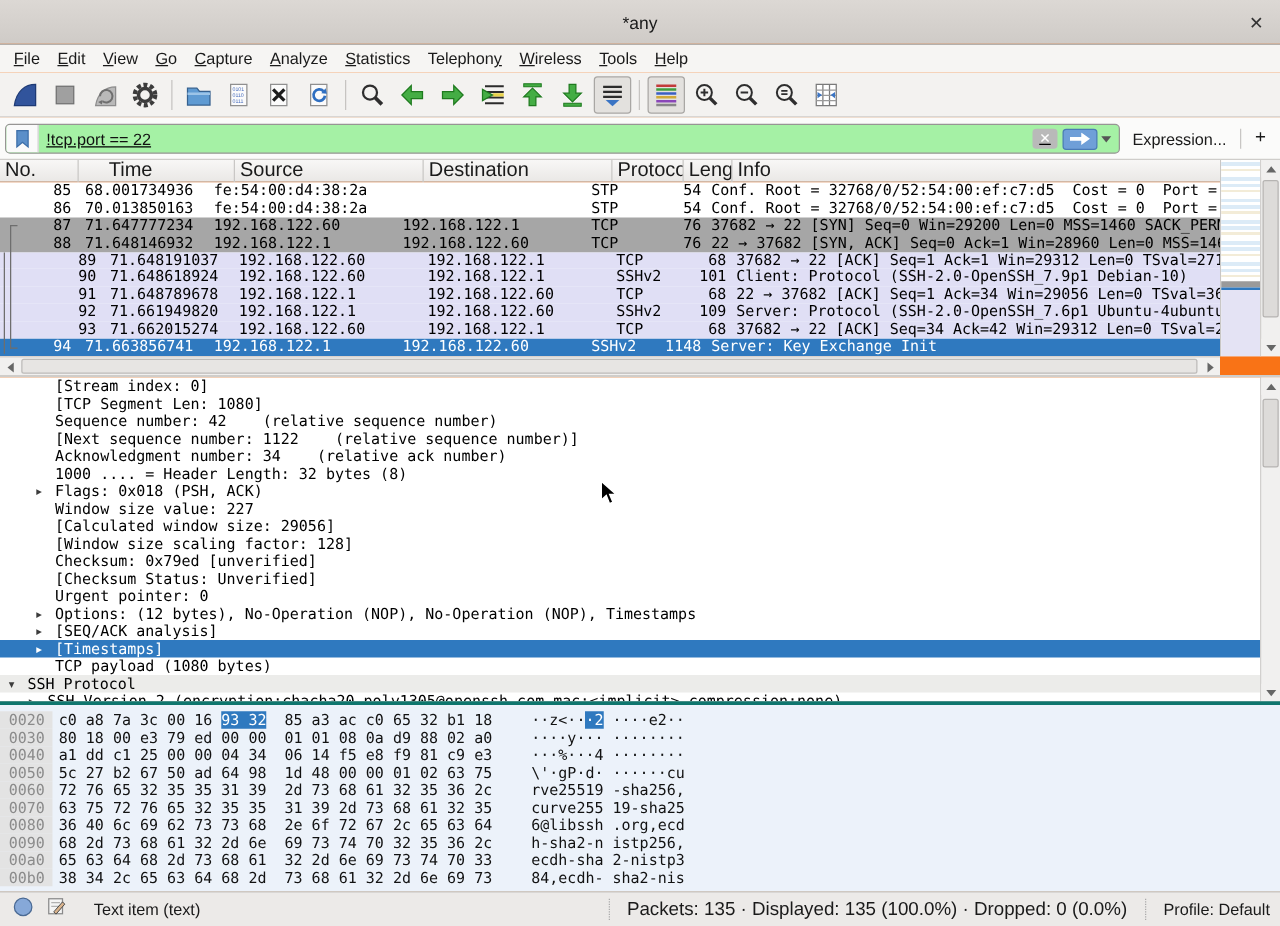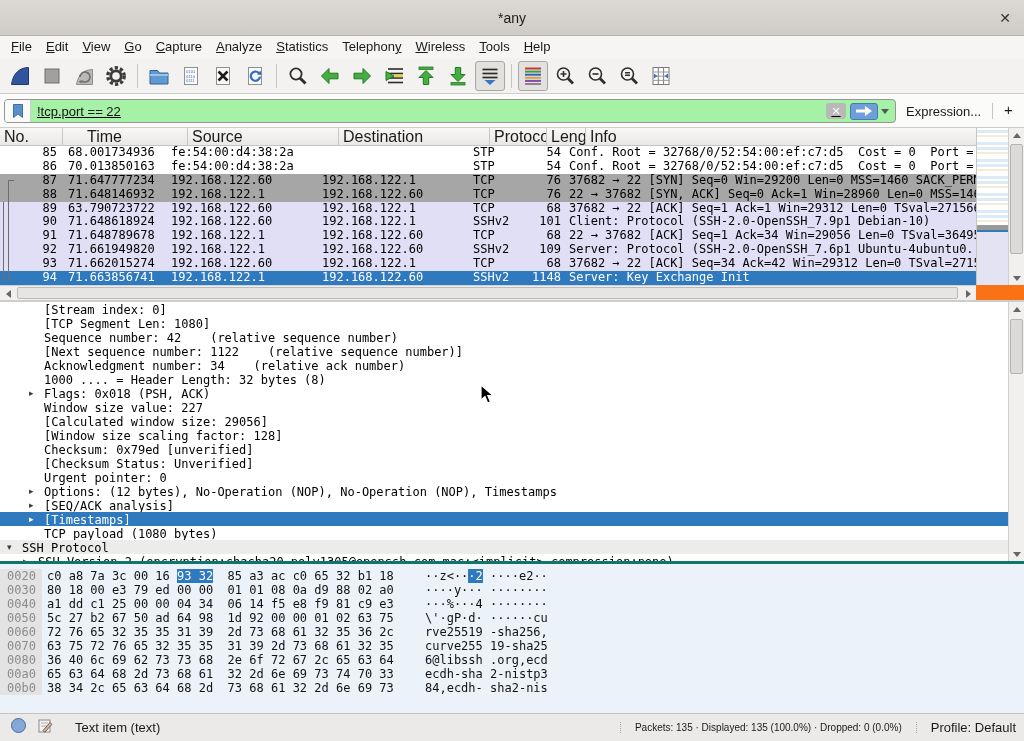--- a/index.html
+++ b/index.html
@@ -48,21 +48,21 @@
   .h-proto{width:57px;} .h-len{width:39px;} .h-info{width:410px;}
 
   .plbody { position:absolute; left:0; top:146px; width:976px; height:139px; background:#fff; overflow:hidden; }
   .prow { display:flex; height:13.9px; }
   .pcell { font-family:"DejaVu Sans Mono", monospace; font-size:12px; line-height:13.9px; white-space:pre; overflow:hidden; color:#000; }
   .c-no{width:63px; text-align:right; padding-right:6px;} .c-time{width:105px; padding-left:5px;}
   .c-src{width:151px; padding-left:3px;} .c-dst{width:151px; padding-left:3px;}
   .c-proto{width:57px; padding-left:3px;} .c-len{width:39px; text-align:right; padding-right:5px;}
   .c-info{flex:1; padding-left:3px;}
   .prow.white{background:#ffffff;} .prow.gray{background:#a6a6a6;}
-  .prow.lavender{background:#e0dff5;}
+  .prow.lavender{background:#e0dff5;padding-left:20px;}
   .prow.selected{background:#2f79bf;} .prow.selected .pcell{color:#ffffff;}
 
   .bracket { position:absolute; pointer-events:none; }
 
   
   .minimap { position:absolute; left:976px; top:128px; width:32px; height:157px; background:#fff; border-left:1px solid #c9c7c5; }
   .mm-top{ position:absolute; left:0; top:0; width:32px; height:97px;
     background:repeating-linear-gradient(180deg,#ffffff 0 2px,#dcebf7 2px 5px,#ffffff 5px 7px,#f3ecd8 7px 9px,#ffffff 9px 14px,#dcebf7 14px 17px); }
   .mm-gray{ position:absolute; left:0; top:97px; width:32px; height:5px; background:#9a9a9a; }
   .mm-sel{ position:absolute; left:0; top:102px; width:32px; height:2px; background:#2f79bf; }
@@ -100,21 +100,21 @@
   .hhex { margin-left:5px; }
   .hascii { position:absolute; left:425px; top:0; }
   .hlx { background:#2f79bf; color:#fff; }
 
   
   .statusbar { position:absolute; left:0; top:713px; width:1024px; height:28px; background:#eceae8; border-top:1px solid #c5c3c1;
     display:flex; align-items:center; }
   .sb-left { display:flex; align-items:center; gap:10px; padding-left:10px; }
   .sb-text { font-size:13px; color:#1a1a1a; margin-left:12px; }
   .sb-right { position:absolute; right:8px; display:flex; align-items:center; }
-  .sb-packets { font-size:10px; color:#1a1a1a; padding:0 14px; border-left:1px dotted #aaa; border-right:1px dotted #aaa; }
+  .sb-packets { font-size:15px; color:#1a1a1a; padding:0 14px; border-left:1px dotted #aaa; border-right:1px dotted #aaa; }
   .sb-profile { font-size:13px; color:#1a1a1a; padding-left:14px; }
 
   .cursor { position:absolute; left:480px; top:384px; z-index:99; pointer-events:none; }
   u { text-decoration:underline; }
 </style>
 </head>
 <body>
 
 <div id="app">
 
@@ -353,21 +353,21 @@
         <span class="pcell c-no">88</span>
         <span class="pcell c-time">71.648146932</span>
         <span class="pcell c-src">192.168.122.1</span>
         <span class="pcell c-dst">192.168.122.60</span>
         <span class="pcell c-proto">TCP</span>
         <span class="pcell c-len">76</span>
         <span class="pcell c-info">22 → 37682 [SYN, ACK] Seq=0 Ack=1 Win=28960 Len=0 MSS=1460</span>
       </div>
       <div class="prow lavender">
         <span class="pcell c-no">89</span>
-        <span class="pcell c-time">63.790723722</span>
+        <span class="pcell c-time">71.648191037</span>
         <span class="pcell c-src">192.168.122.60</span>
         <span class="pcell c-dst">192.168.122.1</span>
         <span class="pcell c-proto">TCP</span>
         <span class="pcell c-len">68</span>
         <span class="pcell c-info">37682 → 22 [ACK] Seq=1 Ack=1 Win=29312 Len=0 TSval=271566</span>
       </div>
       <div class="prow lavender">
         <span class="pcell c-no">90</span>
         <span class="pcell c-time">71.648618924</span>
         <span class="pcell c-src">192.168.122.60</span>
@@ -474,24 +474,25 @@
     <div class="sb-thumb" style="top:17px; height:55px;"></div>
     <div class="sb-btn" style="top:245px;">
         <span class="tri-down"></span>
       </div>
   </div>
 
   <div class="hexpane">
       <div class="hrow"><span class="hoff">0020</span><span class="hhex"><span class="">c0 a8 7a 3c 00 16 </span><span class=" hlx">93 32</span><span class="">  85 a3 ac c0 65 32 b1 18</span></span><span class="hascii"><span class="">··z&lt;··</span><span class=" hlx">·2</span><span class=""> ····e2··</span></span></div>
       <div class="hrow"><span class="hoff">0030</span><span class="hhex"><span class="">80 18 00 e3 79 ed 00 00  01 01 08 0a d9 88 02 a0</span></span><span class="hascii"><span class="">····y··· ········</span></span></div>
       <div class="hrow"><span class="hoff">0040</span><span class="hhex"><span class="">a1 dd c1 25 00 00 04 34  06 14 f5 e8 f9 81 c9 e3</span></span><span class="hascii"><span class="">···%···4 ········</span></span></div>
-      <div class="hrow"><span class="hoff">0050</span><span class="hhex"><span class="">5c 27 b2 67 50 ad 64 98  1d 92 00 00 01 02 63 75</span></span><span class="hascii"><span class="">\'·gP·d· ······cu</span></span></div>
+      <div class="hrow"><span class="hoff">0050</span><span class="hhex"><span class="">5c 27 b2 67 50 ad 64 98  1d 48 00 00 01 02 63 75</span></span><span class="hascii"><span class="">\'·gP·d· ······cu</span></span></div>
       <div class="hrow"><span class="hoff">0060</span><span class="hhex"><span class="">72 76 65 32 35 35 31 39  2d 73 68 61 32 35 36 2c</span></span><span class="hascii"><span class="">rve25519 -sha256,</span></span></div>
       <div class="hrow"><span class="hoff">0070</span><span class="hhex"><span class="">63 75 72 76 65 32 35 35  31 39 2d 73 68 61 32 35</span></span><span class="hascii"><span class="">curve255 19-sha25</span></span></div>
       <div class="hrow"><span class="hoff">0080</span><span class="hhex"><span class="">36 40 6c 69 62 73 73 68  2e 6f 72 67 2c 65 63 64</span></span><span class="hascii"><span class="">6@libssh .org,ecd</span></span></div>
+      <div class="hrow"><span class="hoff">0090</span><span class="hhex"><span class="">68 2d 73 68 61 32 2d 6e  69 73 74 70 32 35 36 2c</span></span><span class="hascii"><span class="">h-sha2-n istp256,</span></span></div>
       <div class="hrow"><span class="hoff">00a0</span><span class="hhex"><span class="">65 63 64 68 2d 73 68 61  32 2d 6e 69 73 74 70 33</span></span><span class="hascii"><span class="">ecdh-sha 2-nistp3</span></span></div>
       <div class="hrow"><span class="hoff">00b0</span><span class="hhex"><span class="">38 34 2c 65 63 64 68 2d  73 68 61 32 2d 6e 69 73</span></span><span class="hascii"><span class="">84,ecdh- sha2-nis</span></span></div>
     </div>
 
   <div class="statusbar">
     <div class="sb-left">
       <span><svg width="17" height="17" viewBox="0 0 17 17">
             <circle cx="8.5" cy="8.5" r="7" fill="#86a8d8" stroke="#4a6a94"></circle>
           </svg></span>
       <span><svg width="16" height="16" viewBox="0 0 16 16">

